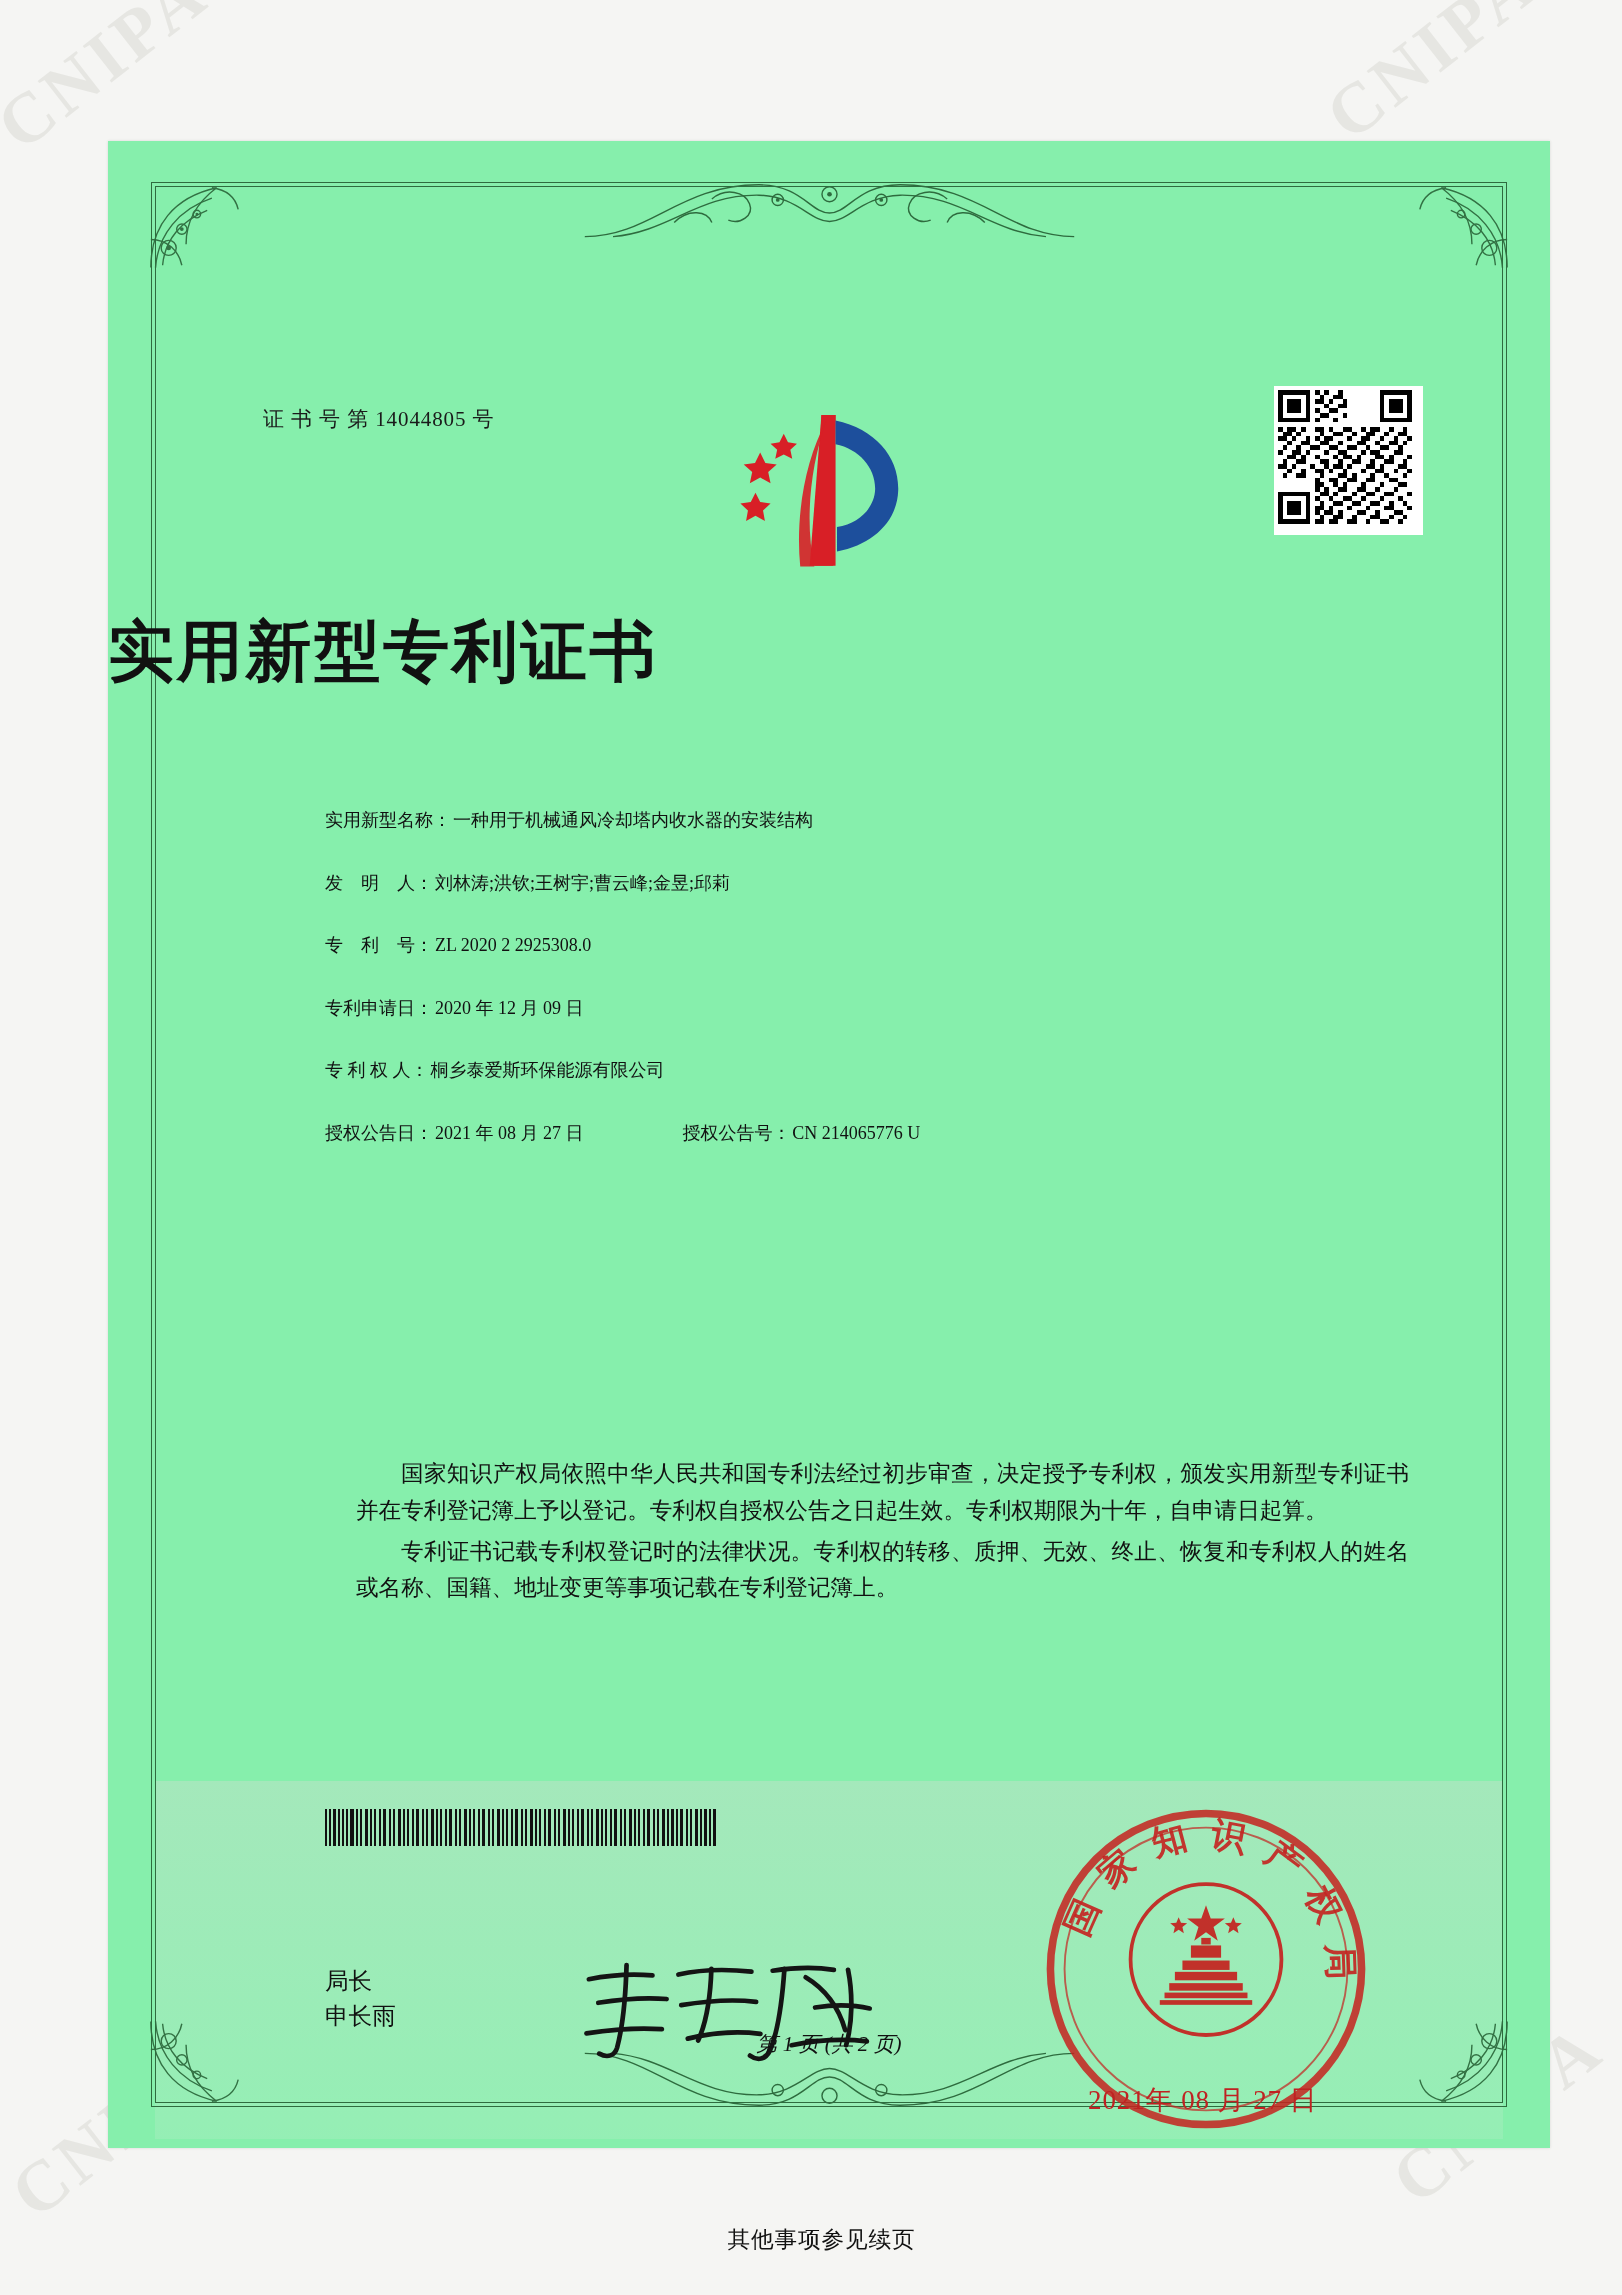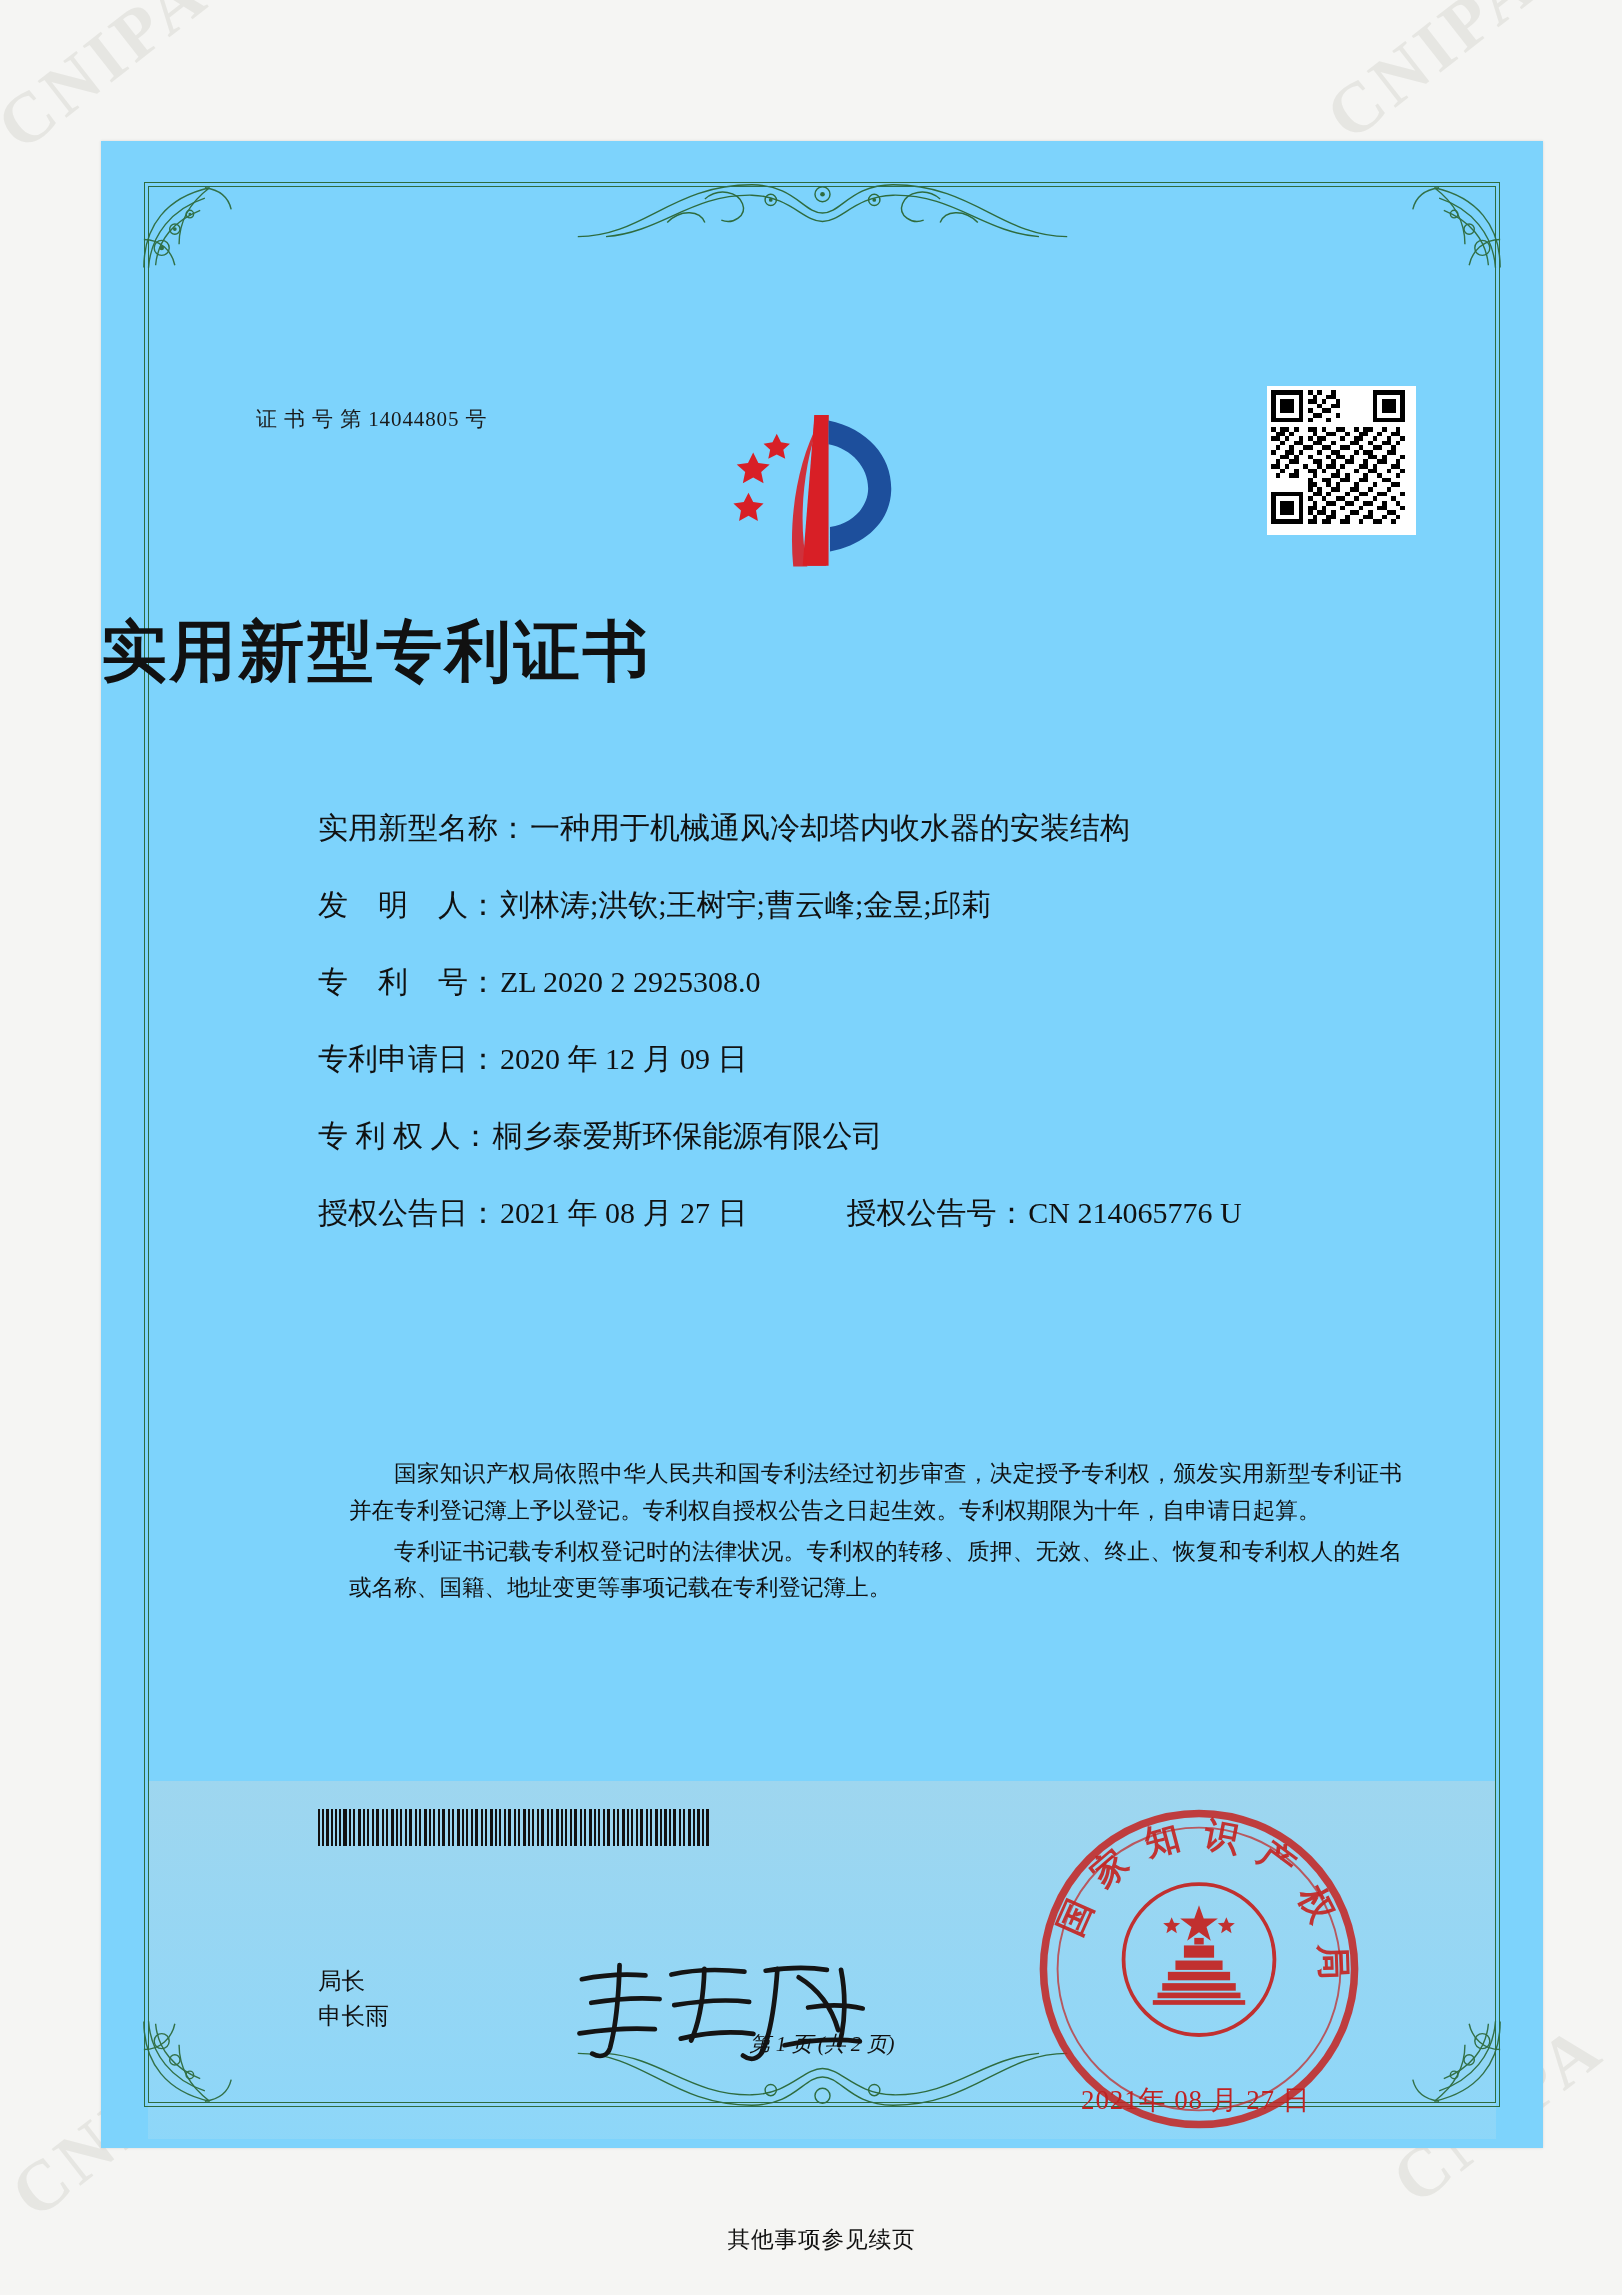--- a/index.html
+++ b/index.html
@@ -32,25 +32,25 @@
   .wm.w1 { left: -19px;  top: 19px; }
   .wm.w2 { left: 1310px; top: 9.4px; }
   .wm.w3 { left: 448px;  top: 264px; font-size: 90px; color:#ececE6; }
   .wm.w4 { left: -4.7px;  top: 2087px; }
   .wm.w5 { left: 1376px; top: 2073px; }
   .wm.w6 { left: 179px;  top: 1508px; font-size: 80px; color:#eeeee9;}
 
   
   .sheet {
     position: absolute;
-    left: 101px;
+    left: 108px;
     top: 141px;
     width: 1442px;
     height: 2007px;
-    background: #7dd3fc;
+    background: #86efac;
     box-shadow: 0 0 2.8px rgba(0,0,0,0.12);
   }
   .sheet-inner-border {
     position: absolute;
     left: 43px;
     top: 41px;
     right: 43px;
     bottom: 41px;
     border: 1.9px solid #2e6b3e;
   }
@@ -135,21 +135,21 @@
   .fields {
     position: absolute;
     left: 217px;
     top: 669px;
     right: 141px;
   }
   .f-row {
     display: flex;
     align-items: flex-start;
     margin-bottom: 41px;
-    font-size: 30px;
+    font-size: 18px;
     color: #111;
     line-height: 1.2;
   }
   .f-label {
     white-space: pre;
     flex: 0 0 auto;
   }
   .f-value {
     flex: 1 1 auto;
     margin-left: 1.9px;

